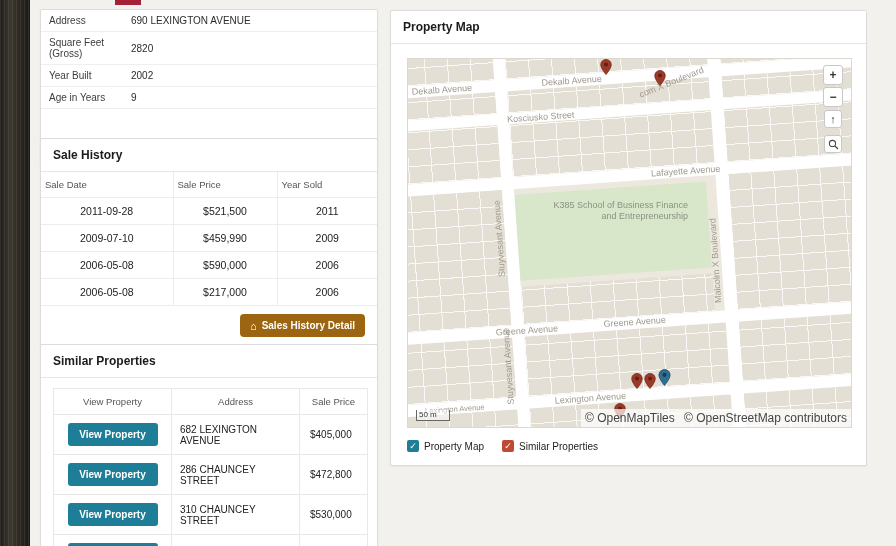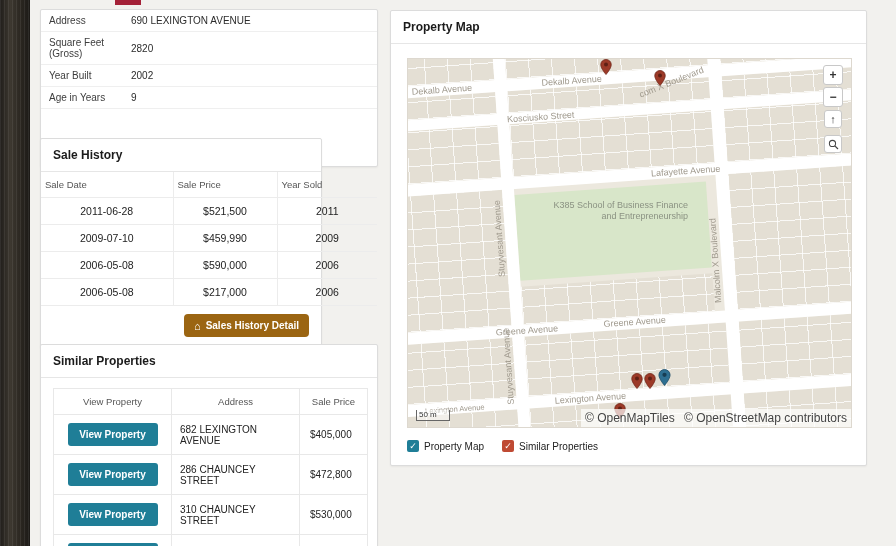--- a/index.html
+++ b/index.html
@@ -28,21 +28,21 @@
   }
 
   
   #card-details { left:40px; top:9px; width:338px; }
   .kv-row { display:flex; align-items:center; padding:5px 8px; border-bottom:1px solid #efefef; font-size:10px; }
   .kv-row:last-child { border-bottom:none;margin-top:36px; }
   .kv-label { flex:0 0 82px; color:#3d3d3d; }
   .kv-value { color:#2b2b2b; }
 
   
-  #card-sale { left:40px; top:138px; width:282px; }
+  #card-sale { left:40px; top:138px; width:338px; }
   table.sale { width:100%; border-collapse:collapse; font-size:10.5px; color:#222; table-layout:fixed; }
   .sale th { font-weight:normal; color:#555; font-size:9.5px; padding:7px 4px; border-bottom:1px solid #ececec; text-align:left; }
   .sale td { text-align:center; padding:7px 4px; border-bottom:1px solid #ececec; }
   .sale th + th, .sale td + td { border-left:1px solid #ececec; }
   .sale-btn-row { display:flex; justify-content:flex-end; padding:8px 12px 10px; }
   .btn-brown {
     background:#9b6512; color:#fff; font-size:10px; font-weight:bold;
     border:none; border-radius:4px; padding:6px 10px; display:flex; align-items:center; gap:5px; cursor:pointer;
     font-family:"Liberation Sans", sans-serif;
   }
@@ -138,21 +138,21 @@
       </colgroup>
     <thead>
       <tr>
         <th>Sale Date</th>
         <th>Sale Price</th>
         <th>Year Sold</th>
       </tr>
     </thead>
     <tbody>
       <tr>
-        <td>2011-06-28</td>
+        <td>2011-09-28</td>
         <td>$521,500</td>
         <td>2011</td>
       </tr>
       <tr>
         <td>2009-07-10</td>
         <td>$459,990</td>
         <td>2009</td>
       </tr>
       <tr>
         <td>2006-05-08</td>

